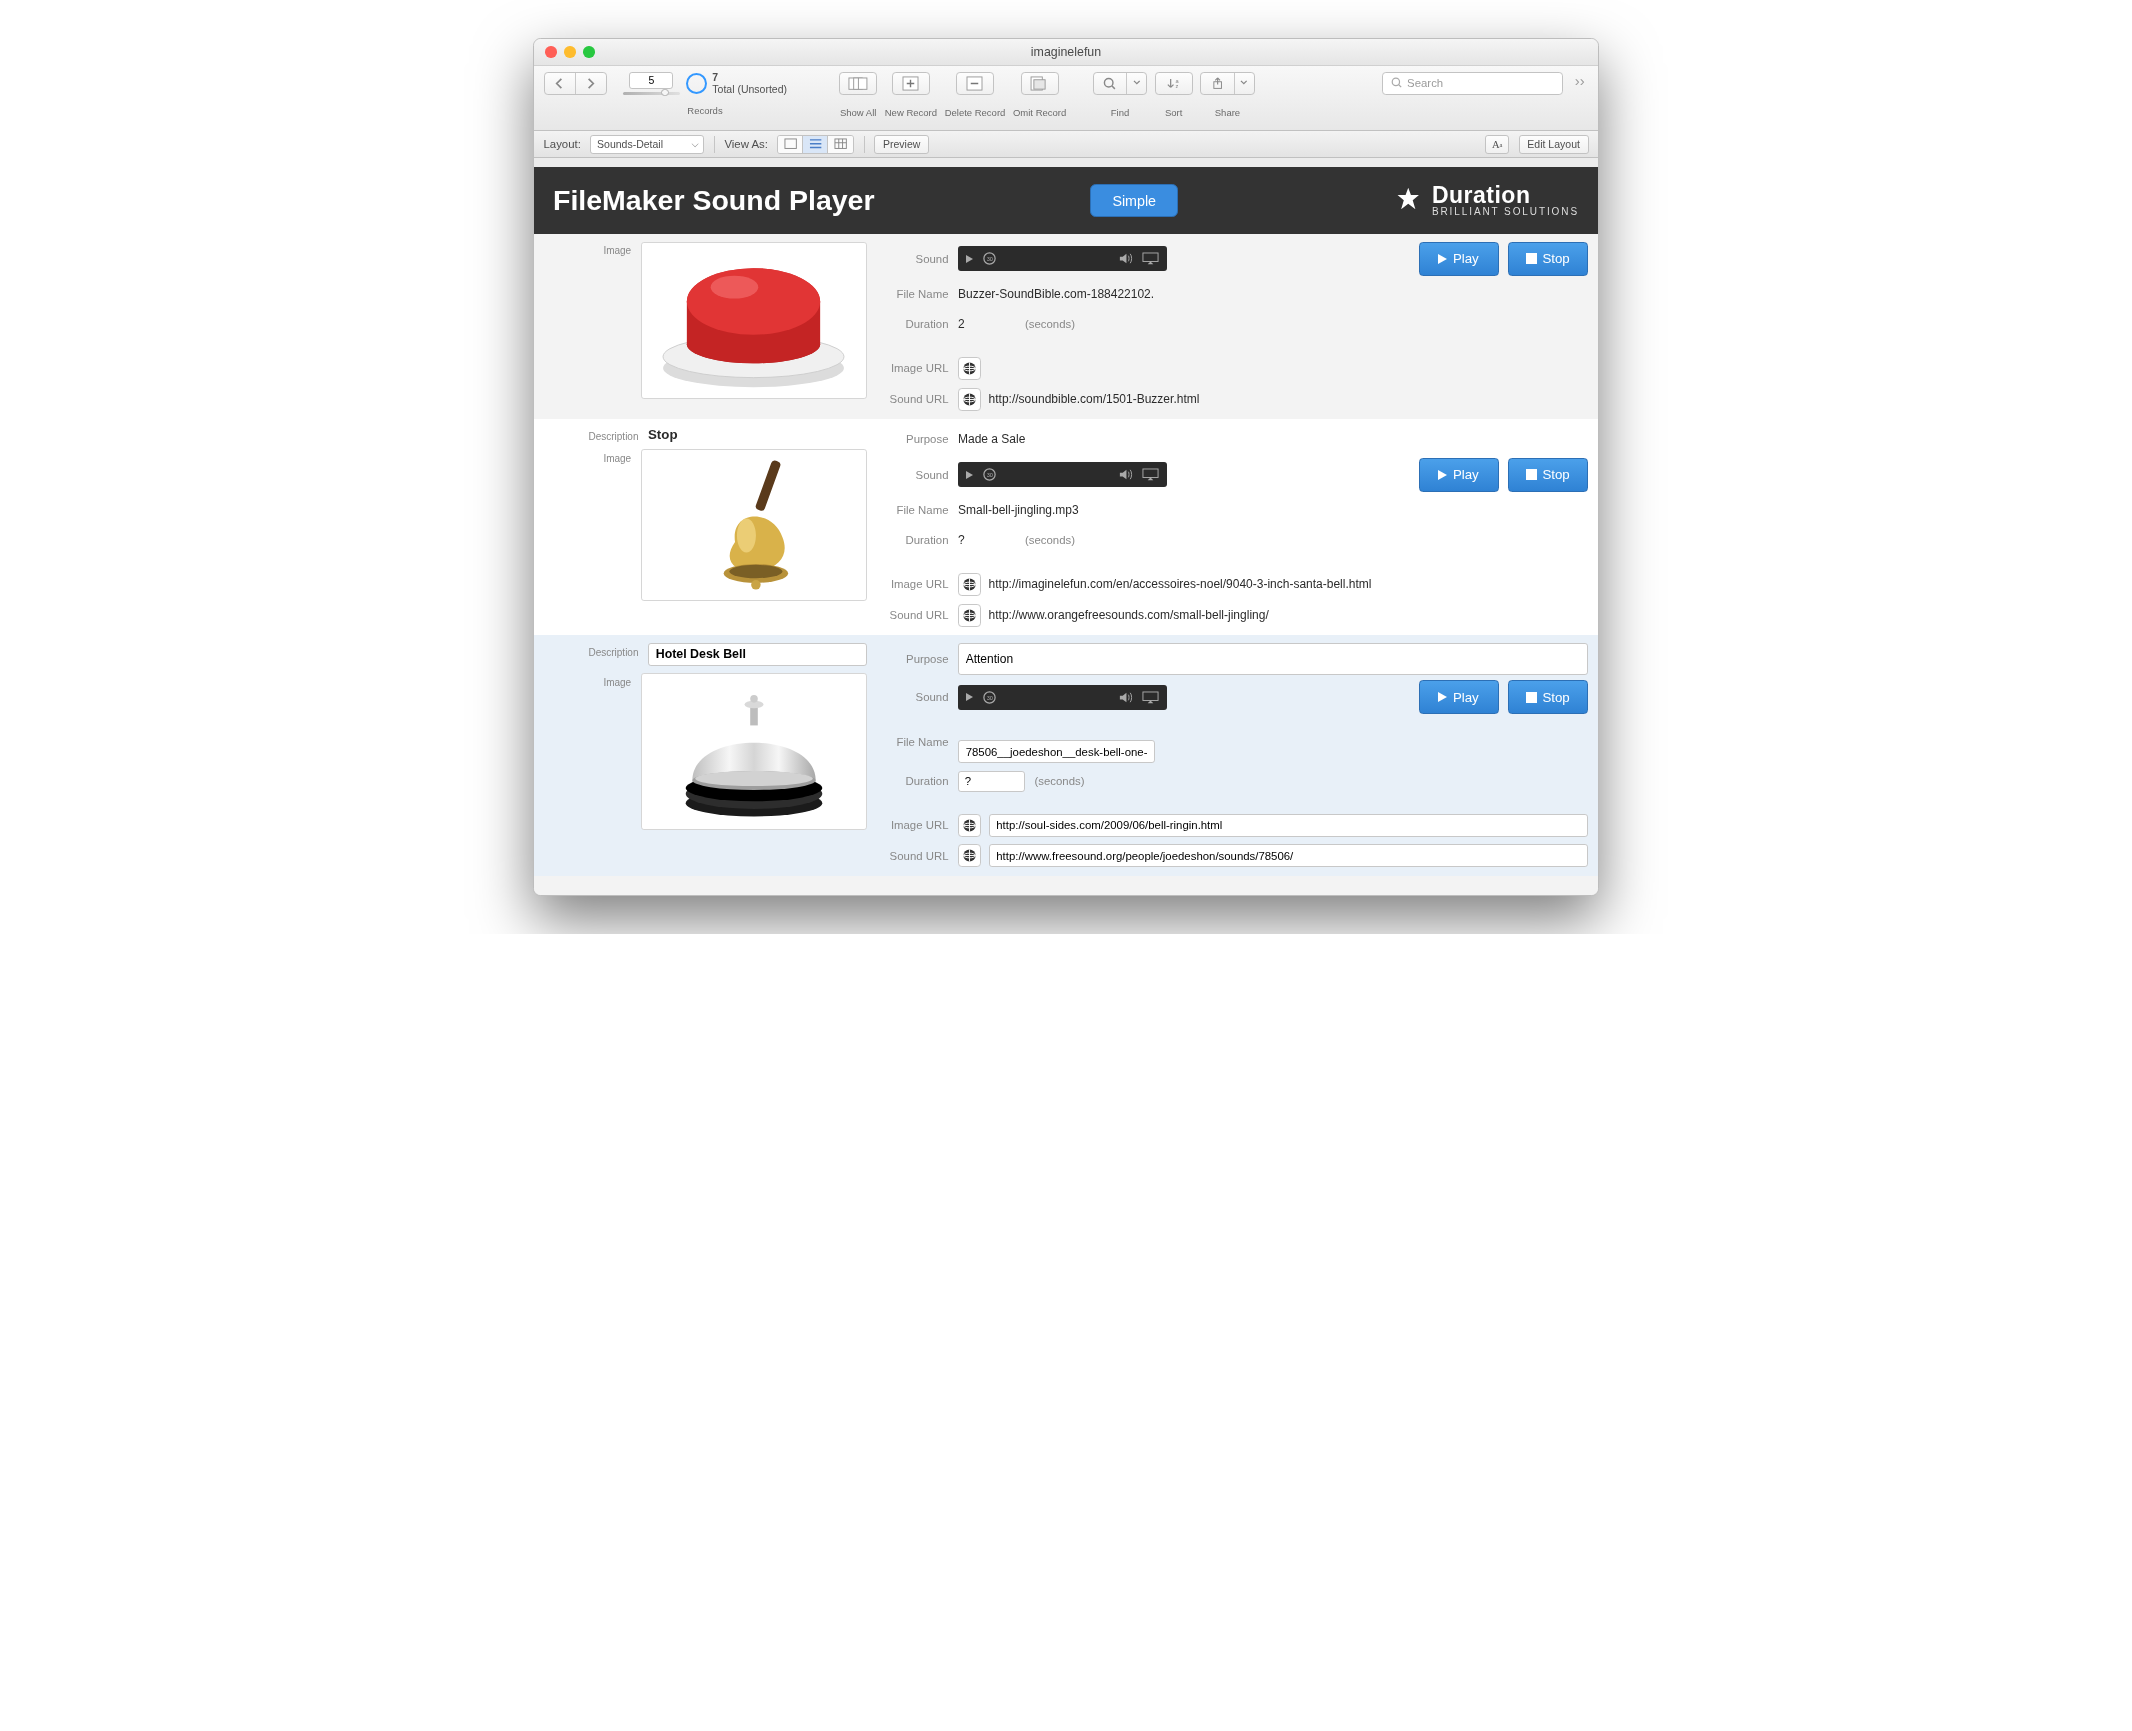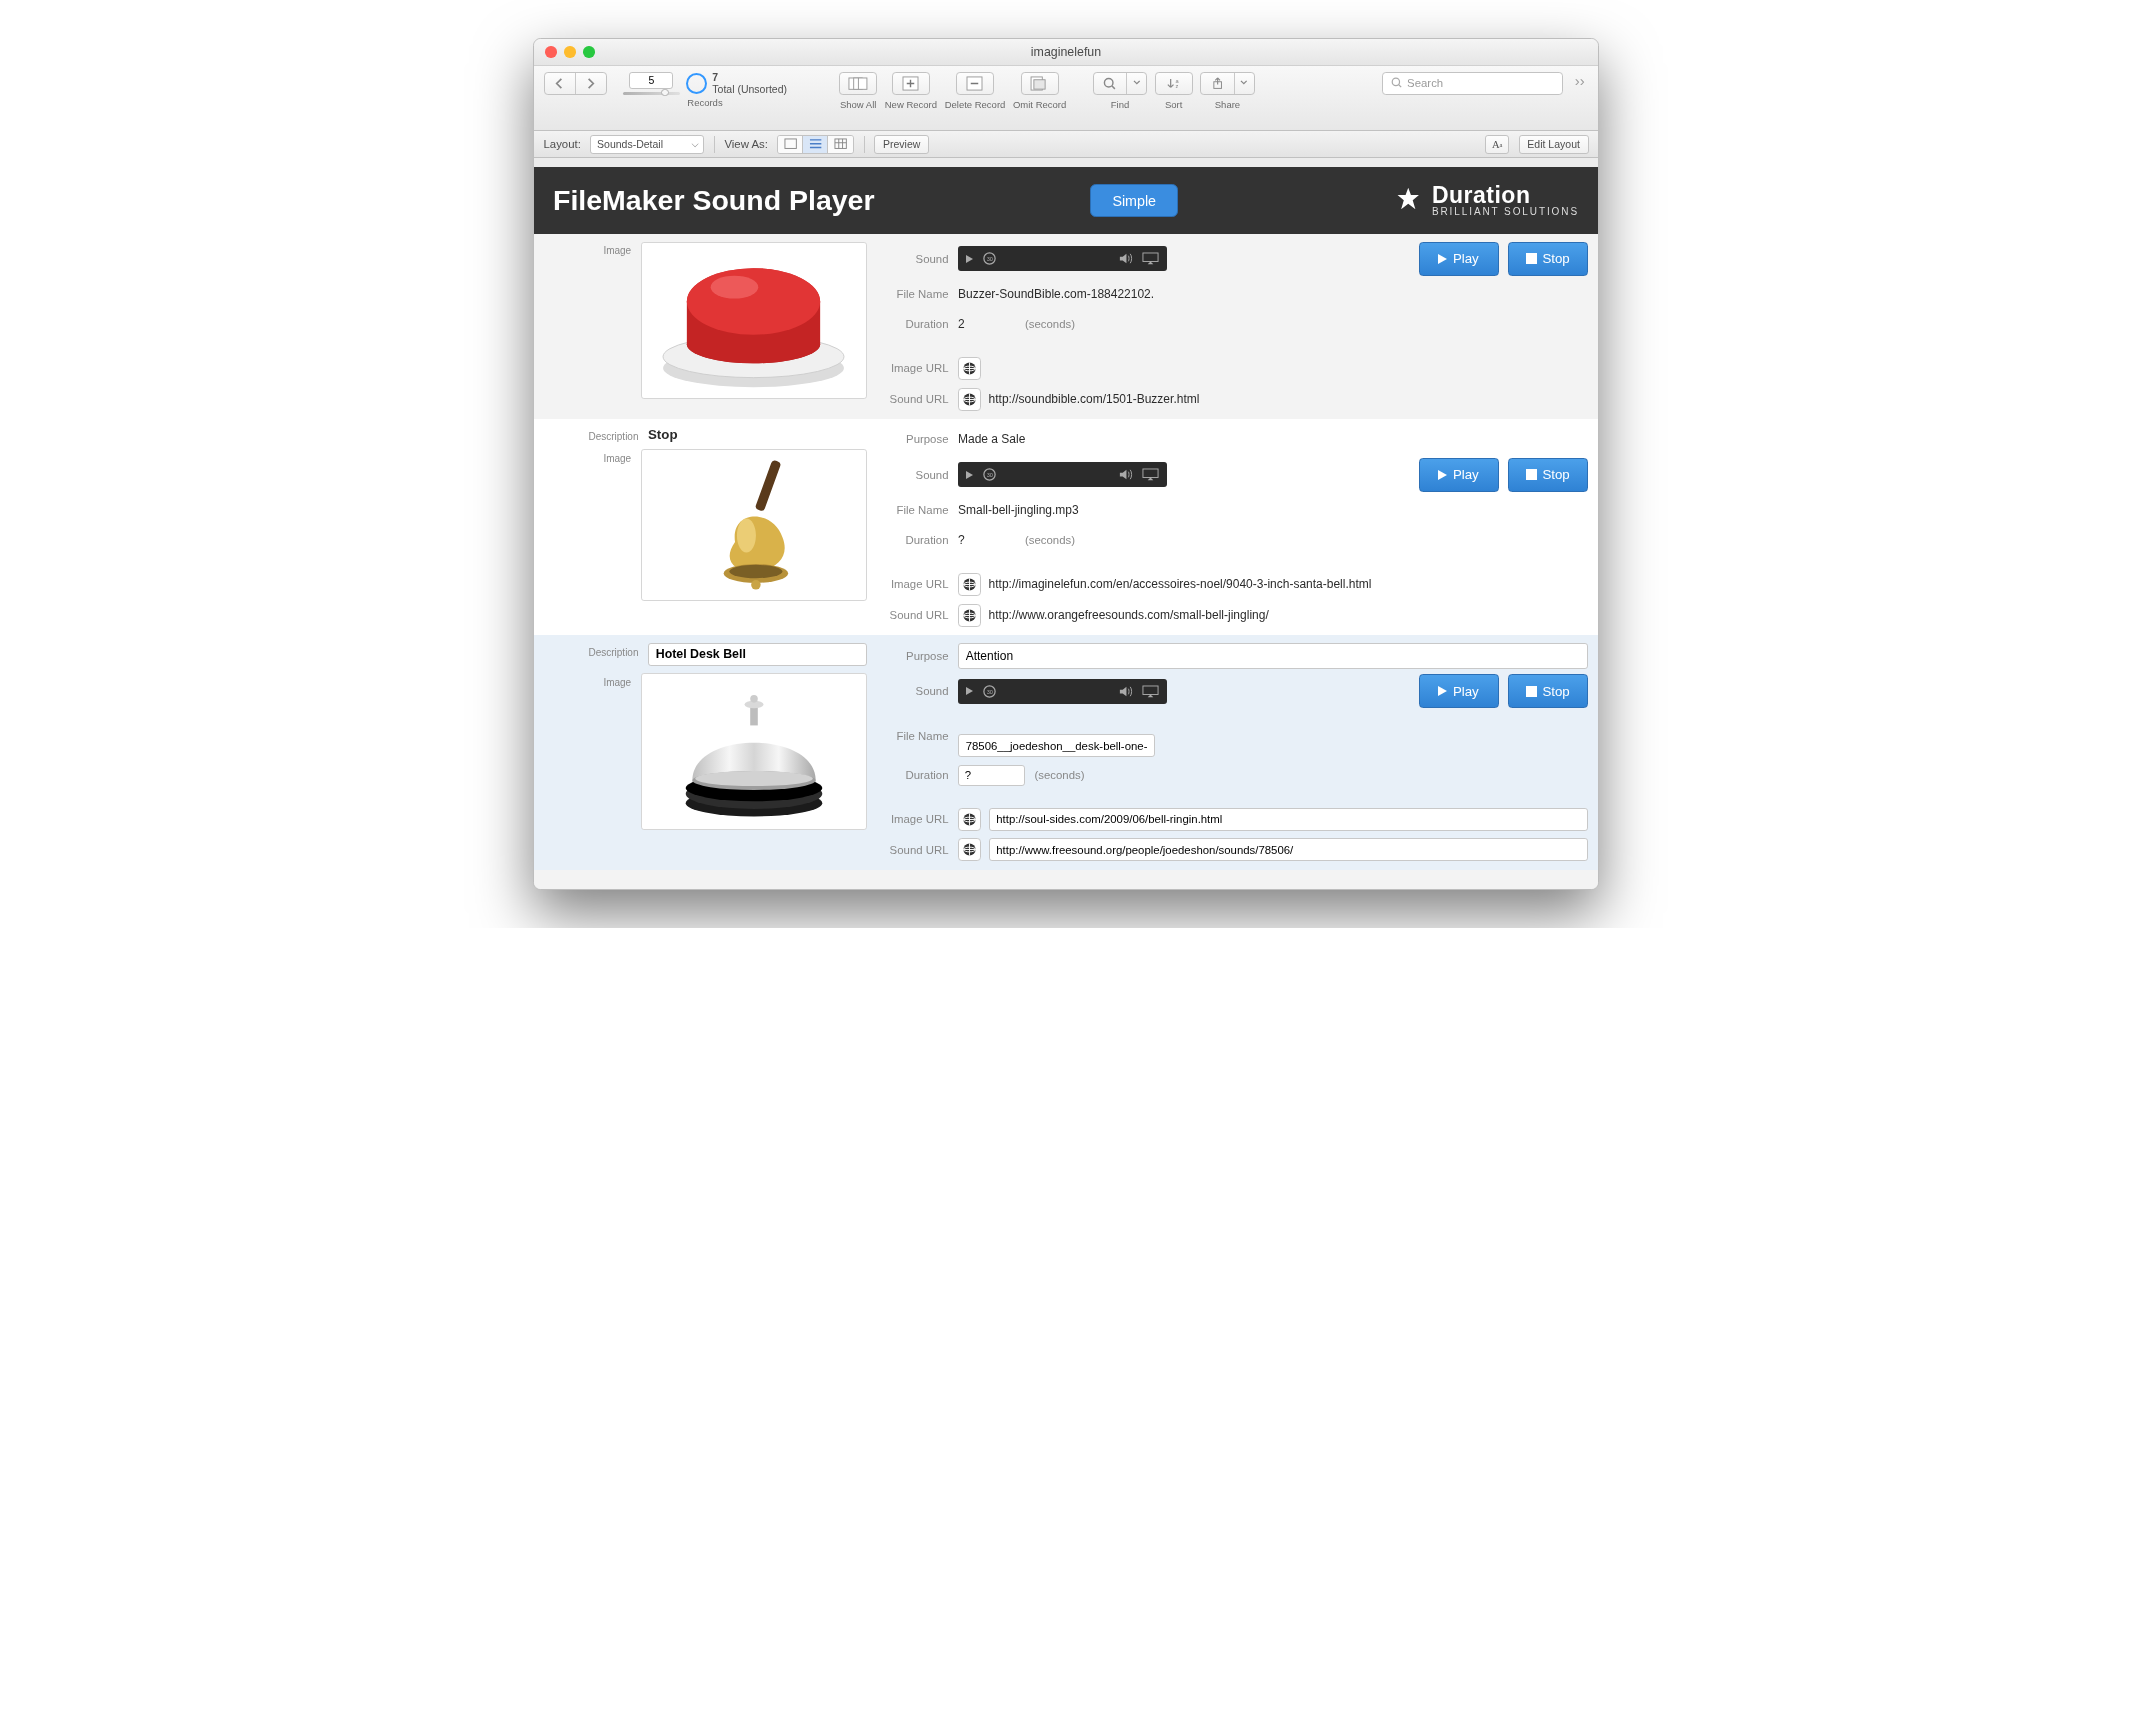--- a/index.html
+++ b/index.html
@@ -9,21 +9,21 @@
   .traffic { display: flex; gap: 7.6px; padding-left: 11.4px; }
   .traffic span { width: 11.4px; height: 11.4px; border-radius: 50%; display: block; }
   .tl-red { background:#ff5f57; } .tl-yellow { background:#febc2e; } .tl-green { background:#28c840; }
   .title { position: absolute; left: 0; right: 0; text-align: center; font-size: 12.4px; color: #4a4a4a; }
   .toolbar { height: 65px; background: linear-gradient(#f8f8f8,#e7e7e7); border-bottom: 1px solid #c1c1c1; display: flex; align-items: flex-start; padding: 5.7px 9.5px 0 9.5px; gap: 7.6px; }
   .tb-group { display: flex; flex-direction: column; align-items: center; gap: 1.9px; min-width: 38px; }
   .tb-btn, .tb-seg { height: 23px; background: linear-gradient(#fdfdfd,#f0f0f0); border: 1px solid #c3c3c3; border-radius: 3.8px; display: flex; align-items: center; justify-content: center; font-size: 11.4px; color: #505050; }
   .tb-seg { display: flex; }
   .tb-seg > div { padding: 0 7.6px; border-right: 1px solid #c9c9c9; display:flex; align-items:center; justify-content:center; height:100%; }
   .tb-seg > div:last-child { border-right: none; }
-  .tb-label { font-size: 9.5px; color: #6a6a6a; margin-top: 2px; }
+  .tb-label { font-size: 9.5px; color: #6a6a6a; margin-top: 10px; }
   .tb-records { display:flex; flex-direction:column; align-items:center; width:181px; }
   .tb-rec-row { display:flex; align-items:center; gap:5.7px; }
   .rec-box { width:44px; height:17px; background:#fff; border:1px solid #c3c3c3; border-radius:2.9px; font-size:10.5px; display:flex; align-items:center; justify-content:center; }
   .rec-circle { width:21px; height:21px; border:2.4px solid #3398ff; border-radius:50%; }
   .rec-total { font-size:10.5px; color:#505050; line-height:1.1; }
   .search-box { width:181px; height:23px; background:#fff; border:1px solid #c3c3c3; border-radius:3.8px; display:flex; align-items:center; padding:0 7.6px; color:#9b9b9b; font-size:11.4px; gap:4.8px; }
   .chev { font-size:15px; color:#9c9c9c; padding:0 3.8px; }
   .layout-bar { height:27px; background:linear-gradient(#f3f3f3,#e3e3e3); border-bottom:1px solid #c0c0c0; display:flex; align-items:center; padding:0 9.5px; font-size:11.4px; color:#4f4f4f; gap:9.5px; }
   .layout-select { height:19px; background:#fff; border:1px solid #c3c3c3; border-radius:2.9px; padding:0 19px 0 5.7px; font-size:10.5px; display:flex; align-items:center; position:relative; min-width:114px; }
   .layout-select::after { content:"⌵"; position:absolute; right:4.8px; color:#888; font-size:9.5px; }
@@ -59,21 +59,21 @@
   .media-sp { flex:1; }
   .globe-btn { width:23px; height:23px; background:#fff; border:1px solid #c8c8c8; border-radius:3.8px; display:flex; align-items:center; justify-content:center; font-size:13.3px; margin-right:7.6px; }
   .url-input { flex:1; background:#fff; border:1px solid #c8c8c8; border-radius:2.9px; height:23px; padding:0 6.7px; font-size:11.4px; display:flex; align-items:center; }
   .dur-box { width:67px; background:#fff; border:1px solid #c8c8c8; border-radius:2.9px; height:21px; padding:0 5.7px; font-size:11.4px; display:flex; align-items:center; margin-right:9.5px; }
   .seconds-lbl { font-size:11.4px; color:#888; }
   .action-btns { margin-left:auto; display:flex; gap:9.5px; }
   .act-btn { width:80px; height:34px; background:linear-gradient(#4ba0ea,#2f82d4); border:1px solid #2c6fb5; border-radius:3.8px; color:#fff; font-size:13.3px; display:flex; align-items:center; justify-content:center; gap:5.7px; cursor:pointer; }
   .act-btn .tri { width:0; height:0; border-left:9.5px solid #fff; border-top:5.7px solid transparent; border-bottom:5.7px solid transparent; }
   .act-btn .sq { width:10.5px; height:10.5px; background:#fff; }
   .desc-inp { background:#fff; border:1px solid #c8c8c8; border-radius:2.9px; height:23px; padding:0 6.7px; font-size:12.4px; font-weight:600; display:flex; align-items:center; flex:1; }
-  .purpose-inp { background:#fff; border:1px solid #c8c8c8; border-radius:2.9px; height:26px; padding:0 6.7px; font-size:12px; display:flex; align-items:center; flex:1; }
+  .purpose-inp { background:#fff; border:1px solid #c8c8c8; border-radius:2.9px; height:32px; padding:0 6.7px; font-size:12px; display:flex; align-items:center; flex:1; }
   .icon-sm { width:15px; height:15px; }
   svg { display:block; }
 </style>
 </head>
 <body>
 
 <div class="window">
 
   <div class="titlebar">
     <div class="traffic">

